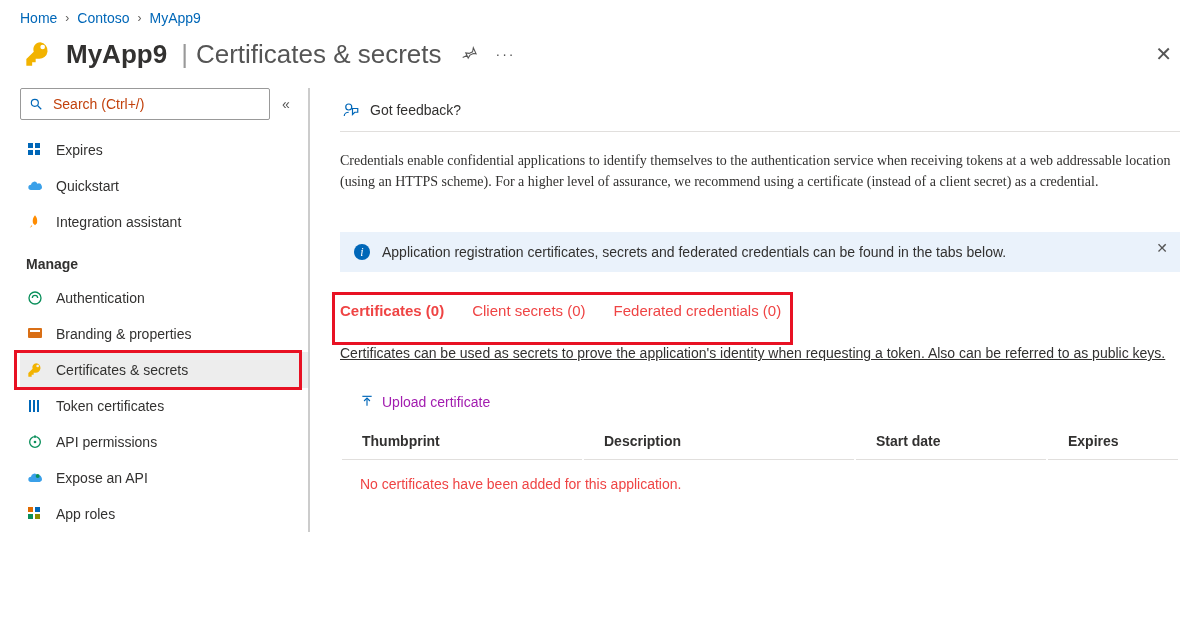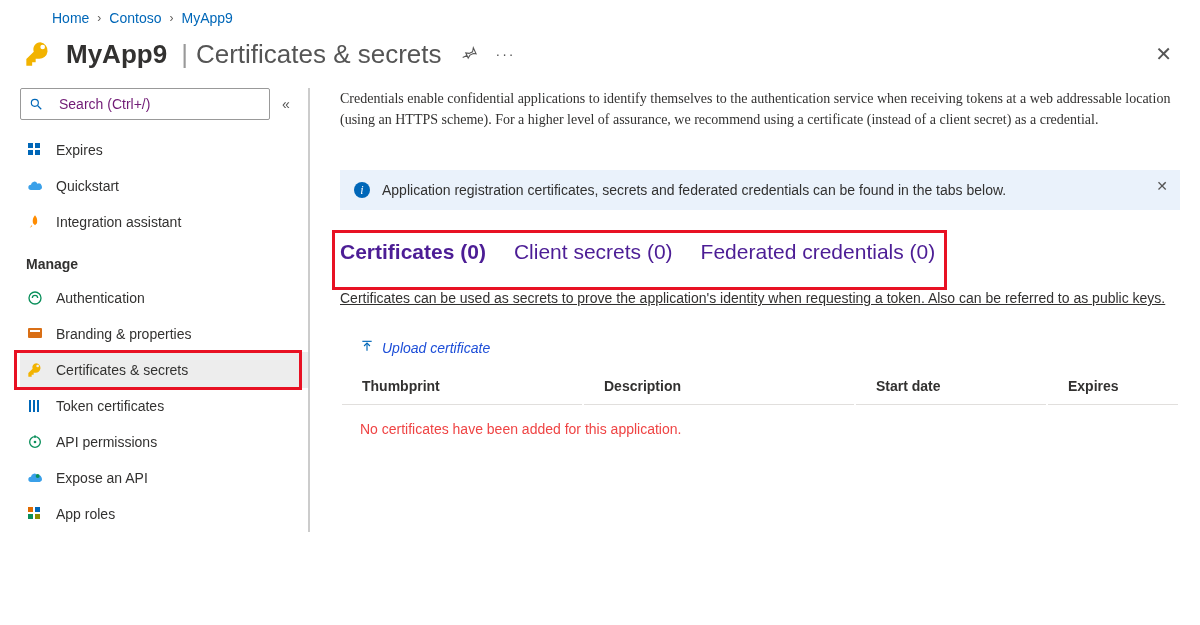--- a/index.html
+++ b/index.html
@@ -12,21 +12,20 @@
     width: 1200px;
   }
   a { color: #0067b8; text-decoration: none; }
 
   .breadcrumbs {
     display: flex;
     align-items: center;
     gap: 8px;
     padding: 10px 20px 4px 20px;
     font-size: 14px;
-    margin-left: 32px;
   }
   .crumb-sep { color: #605e5c; font-size: 12px; }
 
   .page-header {
     display: flex;
     align-items: center;
     padding: 6px 20px 16px 20px;
   }
   .page-header .icon-wrap {
     width: 36px; height: 36px;
@@ -84,21 +83,21 @@
   .search-box {
     flex: 0 0 250px;
     height: 32px;
     border: 1px solid #999;
     border-radius: 2px;
     display: flex;
     align-items: center;
     padding: 0 8px;
     color: #555;
   }
-  .search-placeholder { color: #701a75; margin-left: 16px; }
+  .search-placeholder { color: #c2410c; margin-left: 10px; }
   .collapse-btn { color: #555; font-size: 14px; }
 
   .nav-item {
     display: flex;
     align-items: center;
     height: 36px;
     gap: 12px;
     padding-left: 6px;
     cursor: pointer;
   }
@@ -174,38 +173,37 @@
 
   .tabs-row {
     display: flex;
     gap: 28px;
     align-items: center;
     position: relative;
     padding: 6px 0;
     margin-bottom: 18px;
   }
   .tab {
-    font-size: 21px;
-    color: #4c1d95;
+    font-size: 15px;
+    color: #ef4444;
   }
   .tab.active { font-weight: 700; }
 
   .tab-desc {
     line-height: 1.5;
     margin-bottom: 26px;
     text-decoration: underline;
   }
 
   .upload-btn {
     display: inline-flex;
-    align-items: flex-end;
+    align-items: flex-start;
     gap: 8px;
-    color: #1d4ed8;
+    color: #a21caf;
     padding: 4px 6px 10px 20px;
-    font-style: italic;
   }
   .upload-btn .up-icon { color: #0067b8; font-weight: bold; }
 
   .cert-table {
     width: 100%;
   }
   .cert-table th {
     text-align: left;
     font-weight: 600;
     padding: 10px 10px 10px 20px;
@@ -361,20 +359,28 @@
             <rect x="8" y="8" width="5" height="5" fill="#8b8b00"></rect>
           </svg>
       </span>
       <span>App roles</span>
     </div>
 
   </div>
 
   <div class="content">
 
+    <div class="feedback-bar">
+      <svg width="18" height="18" viewBox="0 0 24 24">
+          <circle cx="9" cy="8" r="4" fill="none" stroke="#0067b8" stroke-width="1.6"></circle>
+          <path d="M3 20c0-3 3-5 6-5" fill="none" stroke="#0067b8" stroke-width="1.6"></path>
+          <path d="M14 10h7v5h-4l-3 3z" fill="none" stroke="#0067b8" stroke-width="1.6"></path>
+        </svg>
+      <span>Got feedback?</span>
+    </div>
 
     <div class="desc-text">Credentials enable confidential applications to identify themselves to the authentication service when receiving tokens at a web addressable location (using an HTTPS scheme). For a higher level of assurance, we recommend using a certificate (instead of a client secret) as a credential.</div>
 
     <div class="info-banner">
       <span class="info-icon">i</span>
       <span>Application registration certificates, secrets and federated credentials can be found in the tabs below.</span>
       <span class="banner-close">✕</span>
     </div>
 
     <div style="position:relative; display:inline-block;">

